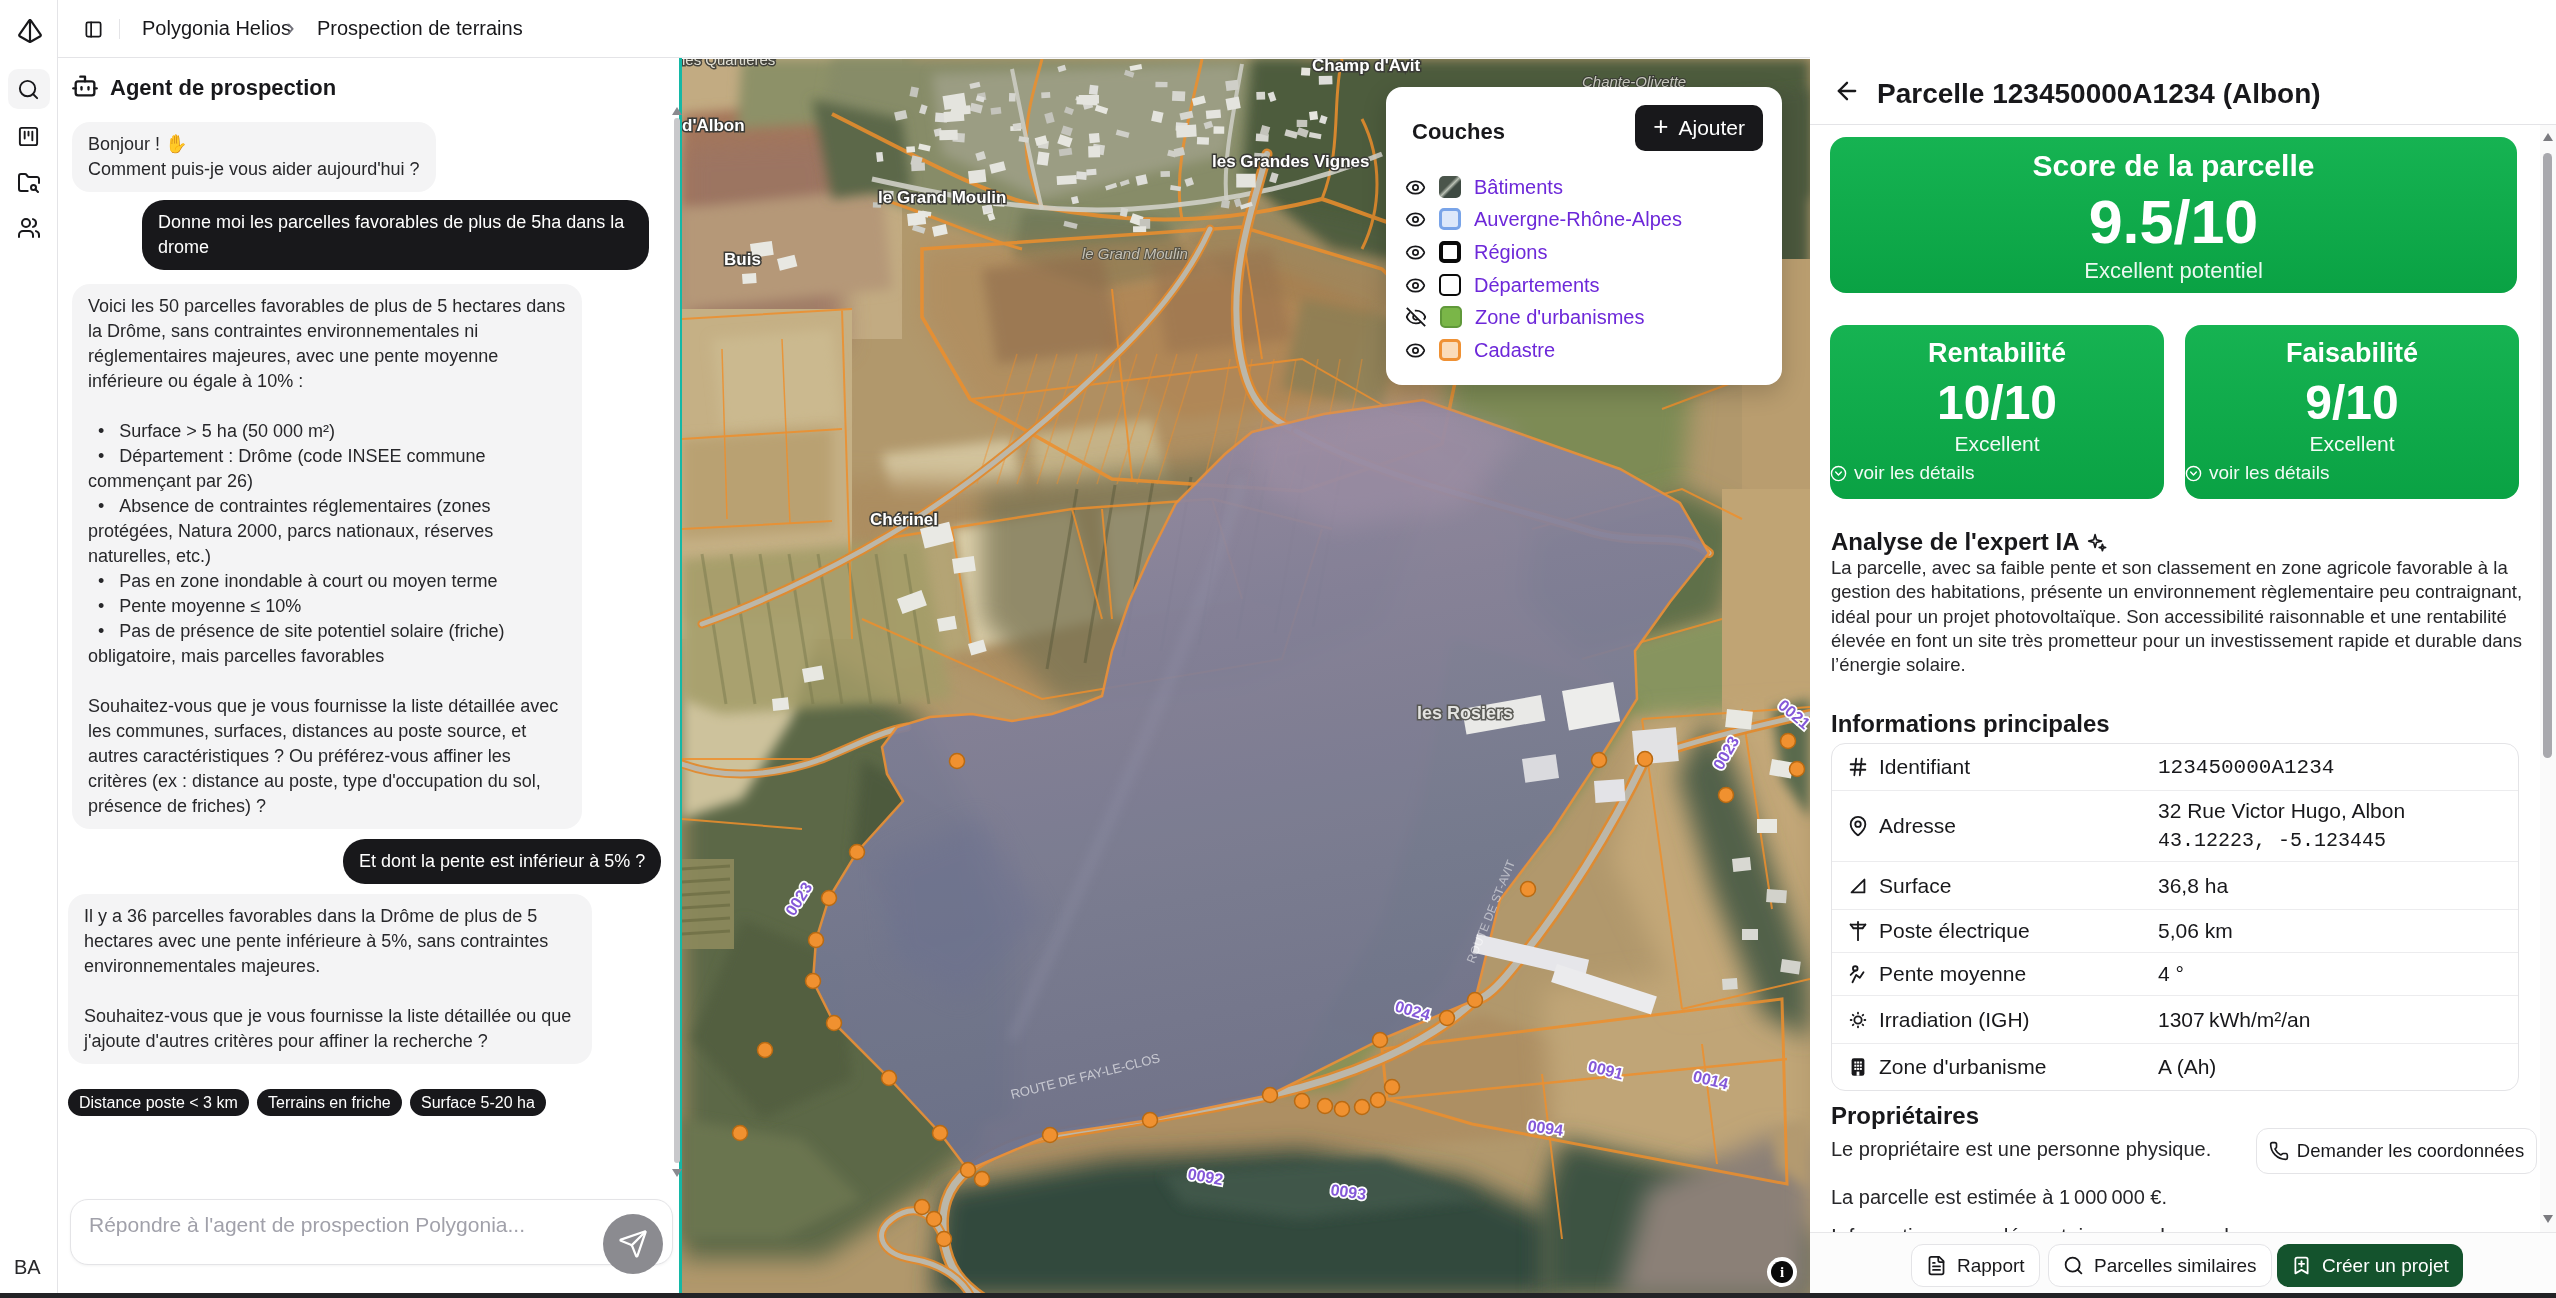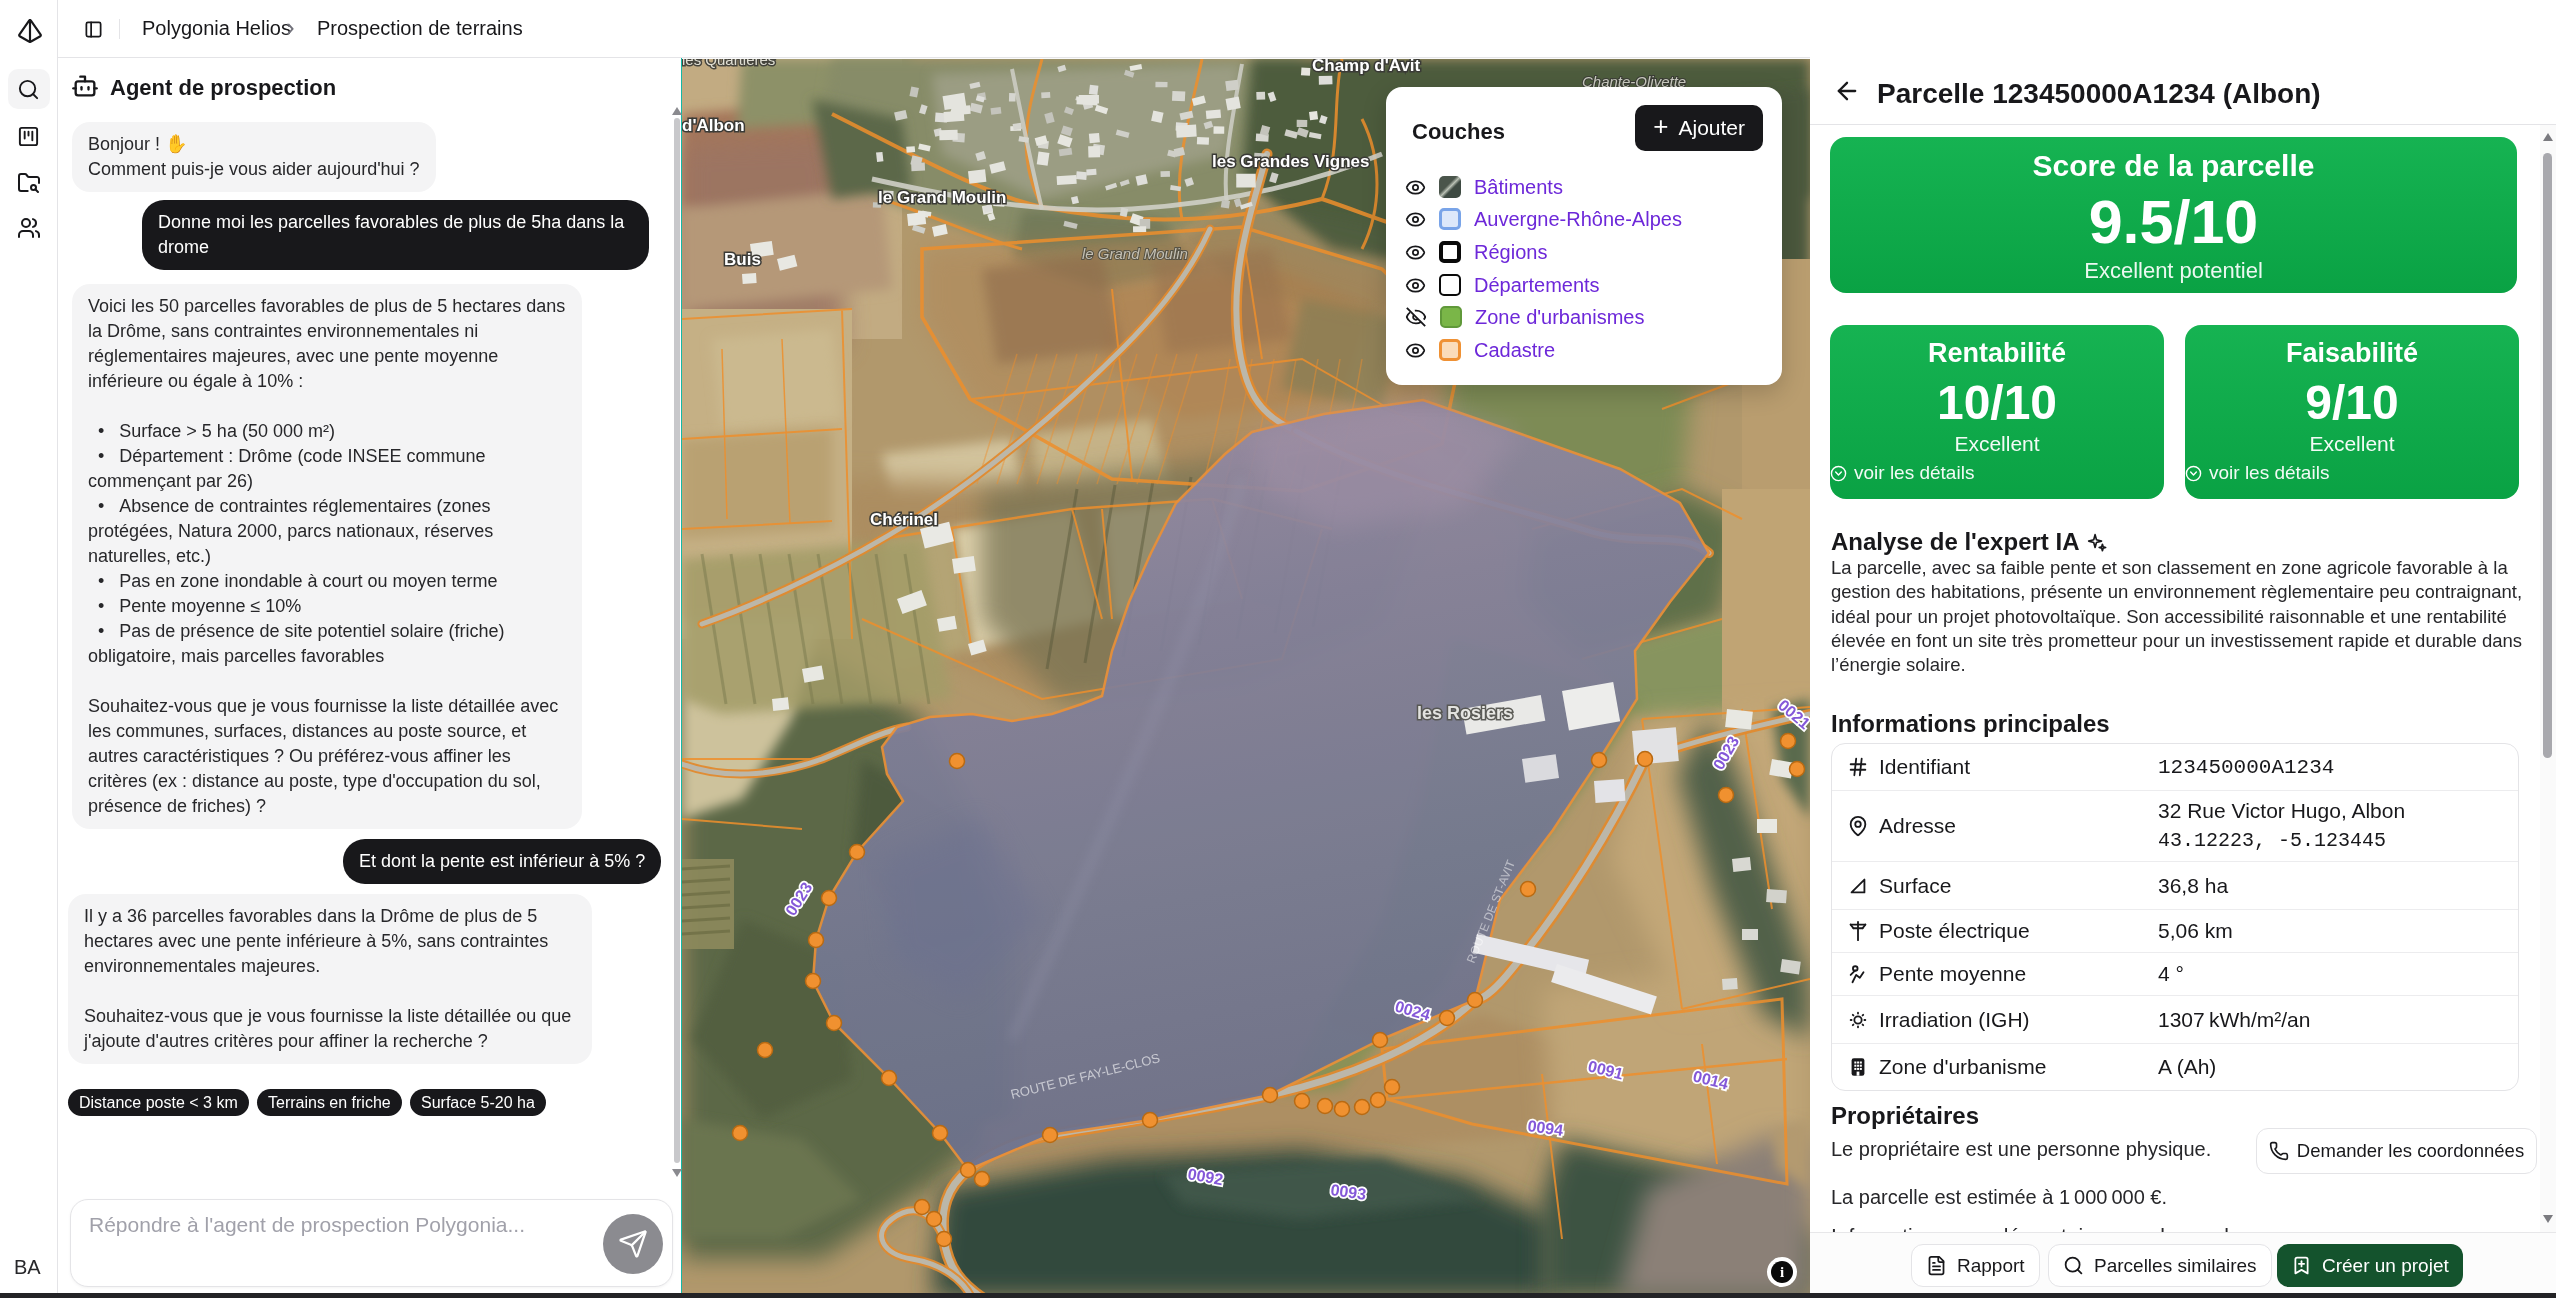--- a/index.html
+++ b/index.html
@@ -13,32 +13,32 @@
 #ba { position:absolute; left:14px; top:1256px; font-size:20px; color:#27272a; }
 
 
 #topbar { position:absolute; left:58px; top:0; width:1752px; height:58px; background:#fff; border-bottom:1px solid #e4e4e7; z-index:25; }
 #topbar .vline { position:absolute; left:61px; top:19px; width:1px; height:20px; background:#e4e4e7; }
 #topbar .bc1 { position:absolute; left:84px; top:17px; font-size:20px; color:#18181b; }
 #topbar .chev { position:absolute; left:228px; top:18px; font-size:20px; color:#a1a1aa; }
 #topbar .bc2 { position:absolute; left:259px; top:17px; font-size:20px; color:#18181b; }
 
 
-#chat { position:absolute; left:58px; top:58px; width:624px; height:1240px; background:#fff; border-right:1px solid #14b8a6; z-index:10; }
+#chat { position:absolute; left:58px; top:58px; width:624px; height:1240px; background:#fff; border-right:3px solid #14b8a6; z-index:10; }
 #chat .hdr { position:absolute; left:13px; top:14px; }
 #chat .hdrtxt { position:absolute; left:52px; top:17px; font-size:22px; font-weight:700; color:#18181b; }
 .bub { position:absolute; border-radius:18px; font-size:18px; line-height:25px; color:#27272a; }
 .bub.agent { background:#f4f4f5; padding:10px 16px; }
 .bub.user { background:#18181b; color:#fff; padding:10px 16px; border-radius:22px; }
 .bub p+p { margin-top:25px; }
 .bub ul { margin:25px 0; list-style:none; }
 .bub li { padding-left:0; }
 .bub li:before { content:"\2022\a0\a0\a0"; padding-left:10px; }
 .pill { position:absolute; height:27px; background:#18181b; color:#fff; font-size:16px; line-height:27px; border-radius:14px; padding:0 11px; white-space:nowrap; }
-#inputbox { position:absolute; left:12px; top:1141px; width:603px; height:88px; background:#fff; border:1px solid #e4e4e7; border-radius:18px; box-shadow:0 1px 3px rgba(0,0,0,.05); }
+#inputbox { position:absolute; left:12px; top:1141px; width:603px; height:66px; background:#fff; border:1px solid #e4e4e7; border-radius:18px; box-shadow:0 1px 3px rgba(0,0,0,.05); }
 #inputbox .ph { position:absolute; left:18px; top:13px; font-size:21px; color:#a1a1aa; }
 #sendbtn { position:absolute; right:9px; top:14px; width:60px; height:60px; border-radius:50%; background:#8b8b90; display:flex; align-items:center; justify-content:center; }
 .chatscroll { position:absolute; left:616px; top:60px; width:6px; height:1045px; background:#c8c8cb; border-radius:3px; }
 .tri { position:absolute; width:0; height:0; }
 
 
 #map { position:absolute; left:682px; top:59px; width:1128px; height:1239px; overflow:hidden; z-index:5; }
 
 
 #couches { position:absolute; left:1386px; top:87px; z-index:15; width:396px; height:298px; background:#fff; border-radius:16px; box-shadow:0 8px 24px rgba(0,0,0,.18); }

